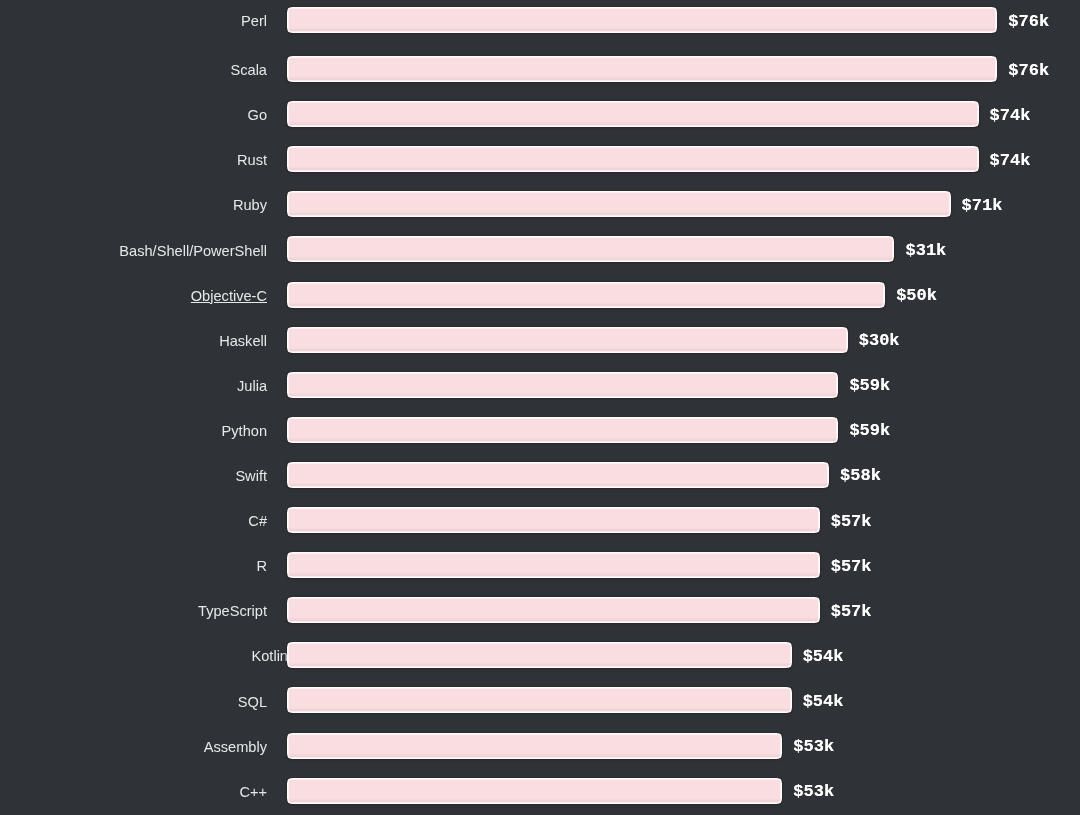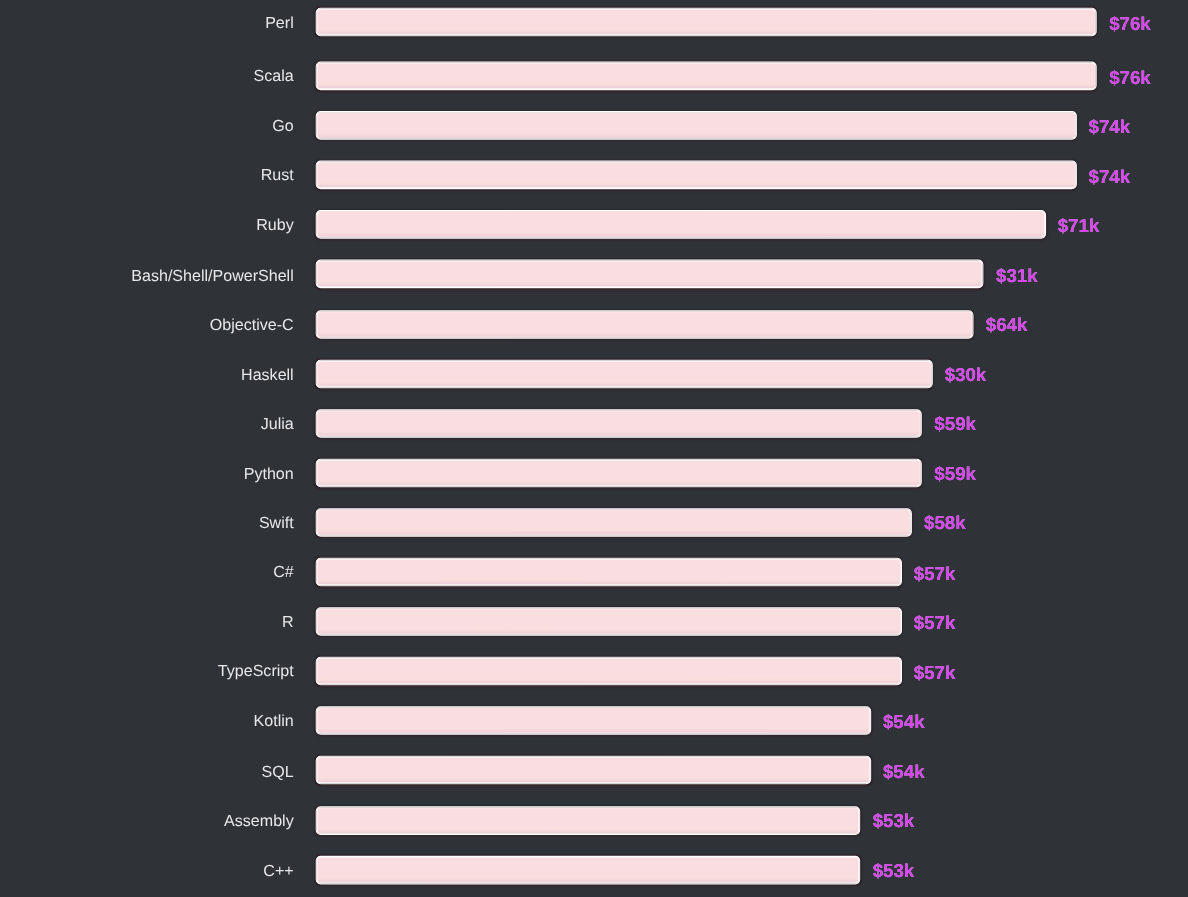--- a/index.html
+++ b/index.html
@@ -21,22 +21,22 @@
   }
   .bar{
     position:absolute;top:0;height:26.1px;
     border-radius:4.5px;
     border:1px solid #fffefe;
     box-sizing:border-box;
     background:linear-gradient(180deg,#f9dce0 0%,#fadde1 8%,#fadde1 66%,#fadedf 80%,#f2d5da 90%,#e9cfd5 100%);
     box-shadow:inset 0 0 0 0.8px rgba(255,254,254,0.85), 0 0 1.4px rgba(38,10,16,0.7), 0 1px 2.5px rgba(60,20,25,0.38);
   }
   .val{
-    position:absolute;top:1.6px;color:#d946ef;
-    font-family:Liberation Sans, sans-serif;font-weight:bold;font-size:17px;
+    position:absolute;top:1.6px;color:#ffffff;
+    font-family:Liberation Mono, monospace;font-weight:bold;font-size:17px;
     line-height:26px;white-space:nowrap;
     -webkit-font-smoothing:antialiased;
     text-shadow:0 0 0.5px rgba(243,244,246,0.75);
     transform:translateZ(0);
     text-align:right;
   }
 </style>
 </head>
 <body>
 
@@ -65,23 +65,23 @@
     <div class="cat" style="width: 267px;">Ruby</div>
     <div class="bar" style="left: 287px; width: 663.57px; height: 26.1px;"></div>
     <div class="val" style="left: 961.57px;">$71k</div>
   </div>
   <div class="row" style="top: 236.4px;">
     <div class="cat" style="width: 267px;">Bash/Shell/PowerShell</div>
     <div class="bar" style="left: 287px; width: 607.493px; height: 26.1px;"></div>
     <div class="val" style="left: 905.493px;">$31k</div>
   </div>
   <div class="row" style="top: 281.5px;">
-    <div class="cat" style="width: 267px;">Objective-C</div>
+    <div class="cat" style="width: 267px; text-decoration: underline;">Objective-C</div>
     <div class="bar" style="left: 287px; width: 598.147px; height: 26.1px;"></div>
-    <div class="val" style="left: 896.147px;">$64k</div>
+    <div class="val" style="left: 896.147px;">$50k</div>
   </div>
   <div class="row" style="top: 326.6px;">
     <div class="cat" style="width: 267px;">Haskell</div>
     <div class="bar" style="left: 287px; width: 560.763px; height: 26.1px;"></div>
     <div class="val" style="left: 858.763px;">$30k</div>
   </div>
   <div class="row" style="top: 371.7px;">
     <div class="cat" style="width: 267px;">Julia</div>
     <div class="bar" style="left: 287px; width: 551.417px; height: 26.1px;"></div>
     <div class="val" style="left: 849.417px;">$59k</div>
@@ -105,21 +105,21 @@
     <div class="cat" style="width: 267px;">R</div>
     <div class="bar" style="left: 287px; width: 532.725px; height: 26.1px;"></div>
     <div class="val" style="left: 830.725px;">$57k</div>
   </div>
   <div class="row" style="top: 597.2px;">
     <div class="cat" style="width: 267px;">TypeScript</div>
     <div class="bar" style="left: 287px; width: 532.725px; height: 26.1px;"></div>
     <div class="val" style="left: 830.725px;">$57k</div>
   </div>
   <div class="row" style="top: 642.3px;">
-    <div class="cat" style="width: 267px;">Kotlin</div>
+    <div class="cat" style="width: 267px; margin-left: 21px;">Kotlin</div>
     <div class="bar" style="left: 287px; width: 504.687px; height: 26.1px;"></div>
     <div class="val" style="left: 802.687px;">$54k</div>
   </div>
   <div class="row" style="top: 687.4px;">
     <div class="cat" style="width: 267px;">SQL</div>
     <div class="bar" style="left: 287px; width: 504.687px; height: 26.1px;"></div>
     <div class="val" style="left: 802.687px;">$54k</div>
   </div>
   <div class="row" style="top: 732.5px;">
     <div class="cat" style="width: 267px;">Assembly</div>

